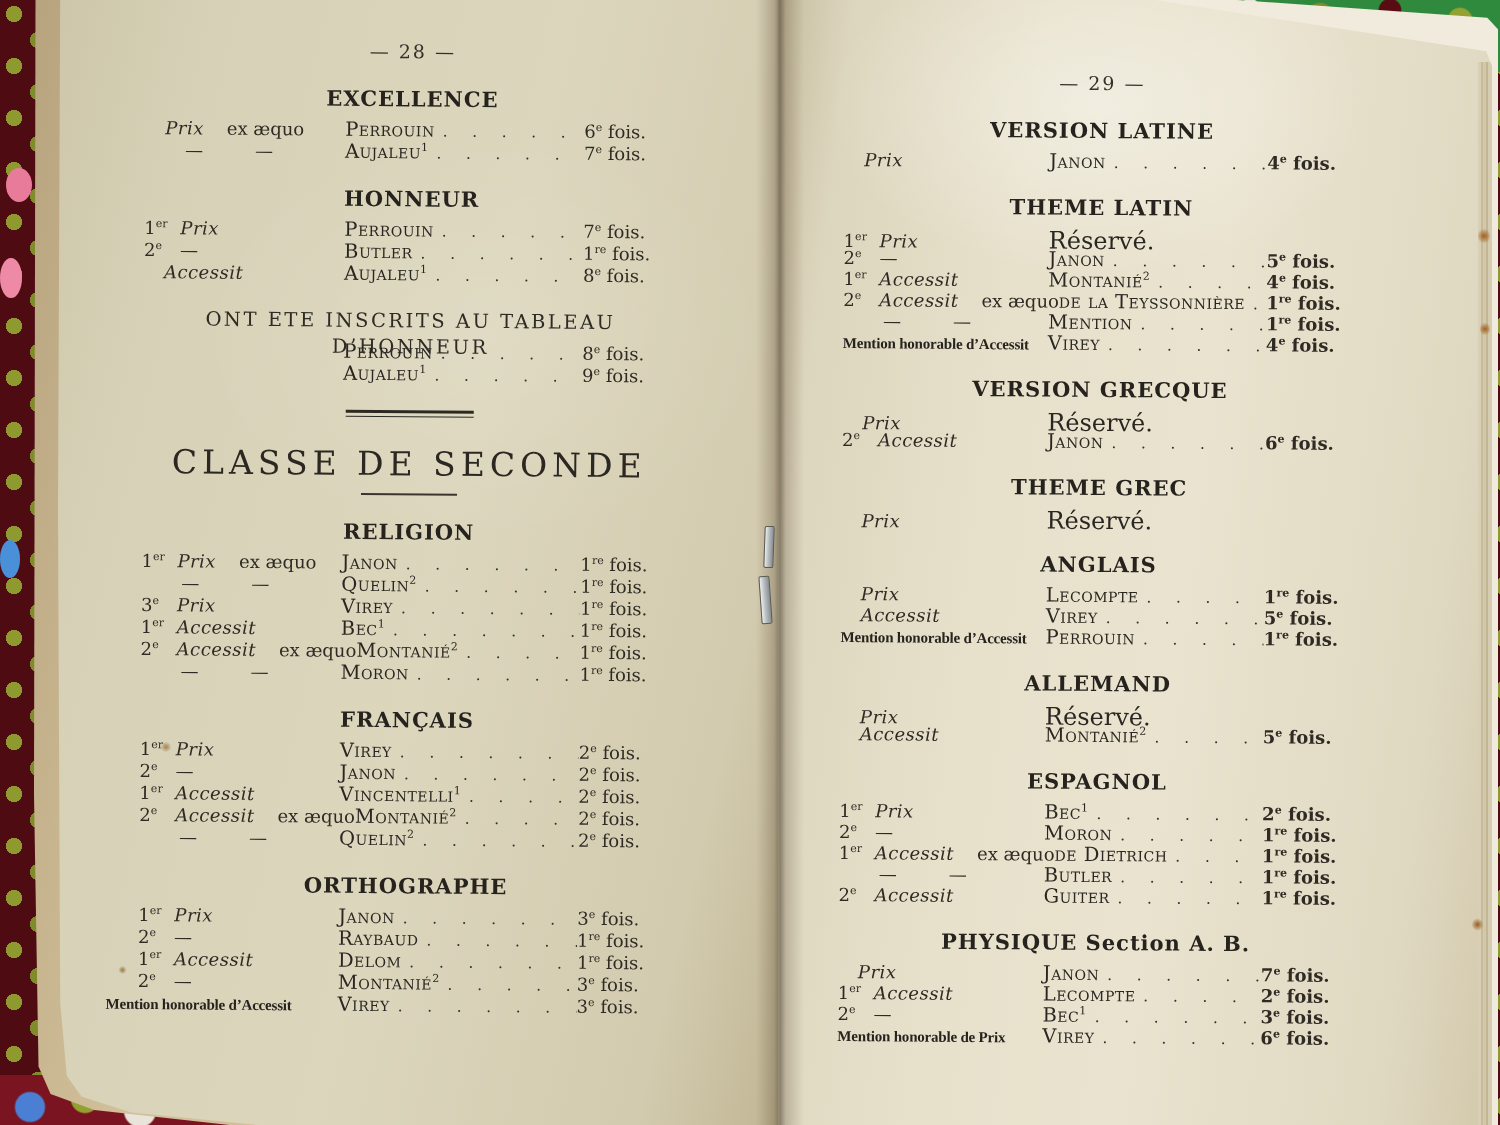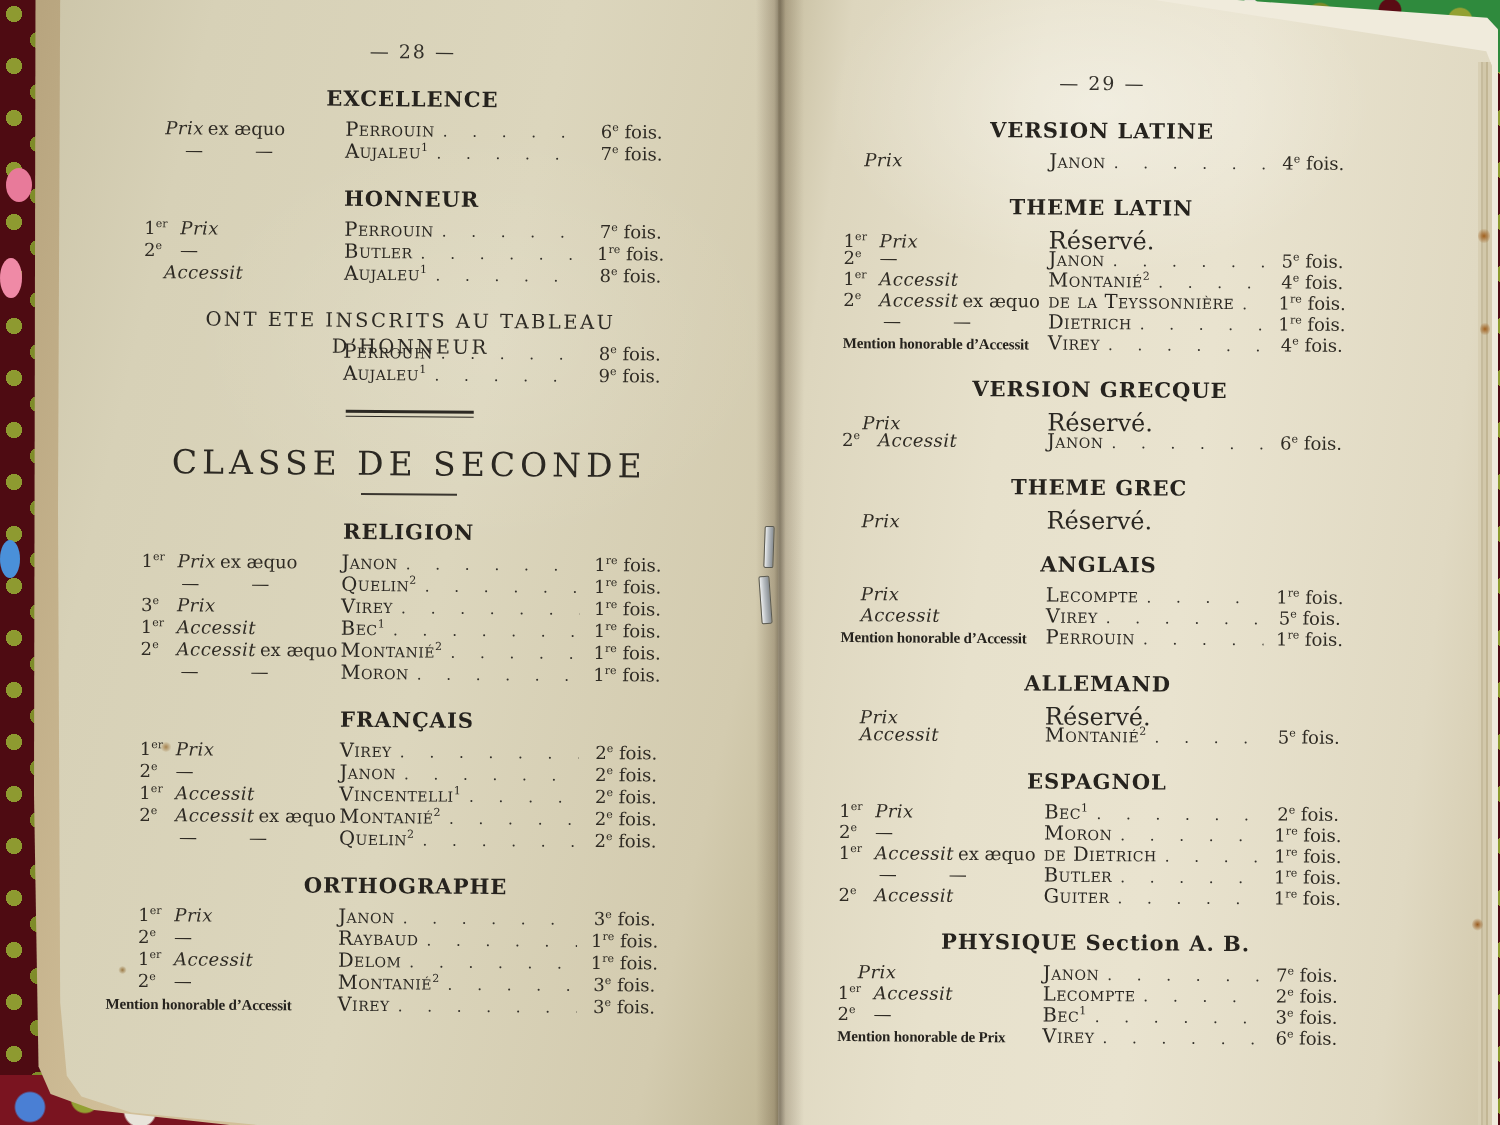--- a/index.html
+++ b/index.html
@@ -104,30 +104,30 @@
   .row{display:flex;align-items:baseline;white-space:nowrap;}
   .pg-left .row{height:22px;font-size:18px;}
   .pg-right .row{height:21px;font-size:18px;}
   .lbl{flex:0 0 200px;overflow:visible;}
   .pg-right .lbl{flex-basis:205px;}
   .ord{display:inline-block;min-width:36px;}
   .ord.empty{min-width:20px;}
   .ord sup,.nm sup,.tm sup{font-size:11px;}
   .term{font-style:italic;letter-spacing:0.5px;margin-top:36px;}
   .term.dash{font-style:normal;}
-  .sfx{margin-left:4px;}
+  .sfx{margin-left:23px;}
   .dash1{display:inline-block;margin-left:40px;}
   .dash2{display:inline-block;margin-left:52px;}
   .mention{font-family:"Liberation Serif",serif;font-weight:bold;font-size:15px;letter-spacing:-0.2px;color:#26231e;}
   .pg-left .mention{display:inline-block;margin-left:-32px;}
   .nm{font-variant:small-caps;font-size:19.5px;letter-spacing:0.5px;color:#2a2722;}
   .nm.plain{font-variant:normal;font-size:24px;letter-spacing:0;}
   .lead{flex:1 1 auto;overflow:hidden;font-size:15px;letter-spacing:10px;padding:0 4px 0 8px;color:#33302a;}
-  .tm{flex:0 0 95px;text-align:center;}
-  .pg-right .tm{flex-basis:92px;}
+  .tm{flex:0 0 95px;}
+  .pg-right .tm{flex-basis:92px;font-weight:bold;}
 </style>
 </head>
 <body>
 
 <div class="accent" style="left:6px;top:168px;width:26px;height:34px;background:#e87a9a;"></div>
 <div class="accent" style="left:0px;top:258px;width:22px;height:40px;background:#ef8aa6;"></div>
 <div class="accent" style="left:0px;top:540px;width:20px;height:38px;background:#4a90d9;"></div>
 <div class="corner-bl"></div>
 <div class="corner-tr"></div>
 
@@ -318,21 +318,21 @@
           <span class="tm">4<sup>e</sup> fois.</span>
         </div>
         <div class="row">
           <span class="lbl"><span class="ord">2<sup>e</sup></span><span class="term">Accessit</span><span class="sfx">ex æquo</span></span>
           <span class="nm">de la Teyssonnière</span>
           <span class="lead">. . . . . . . . . . . . . . . . . . . .</span>
           <span class="tm">1<sup>re</sup> fois.</span>
         </div>
         <div class="row">
           <span class="lbl"><span class="dash1">—</span><span class="dash2">—</span></span>
-          <span class="nm">Dietrich</span>
+          <span class="nm">Mention</span>
           <span class="lead">. . . . . . . . . . . . . . . . . . . .</span>
           <span class="tm">1<sup>re</sup> fois.</span>
         </div>
         <div class="row">
           <span class="lbl"><span class="mention">Mention honorable d’Accessit</span></span>
           <span class="nm">Virey</span>
           <span class="lead">. . . . . . . . . . . . . . . . . . . .</span>
           <span class="tm">4<sup>e</sup> fois.</span>
         </div>
         <div class="sec-title">VERSION GRECQUE</div>

